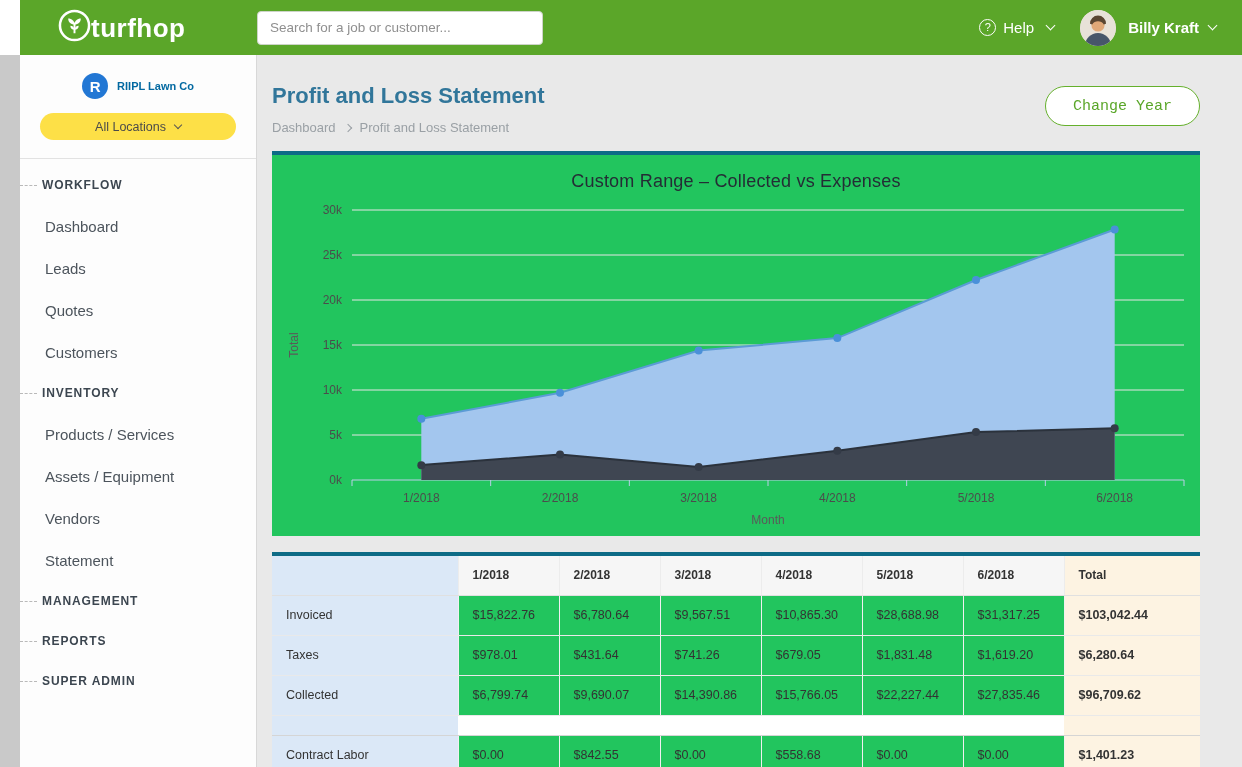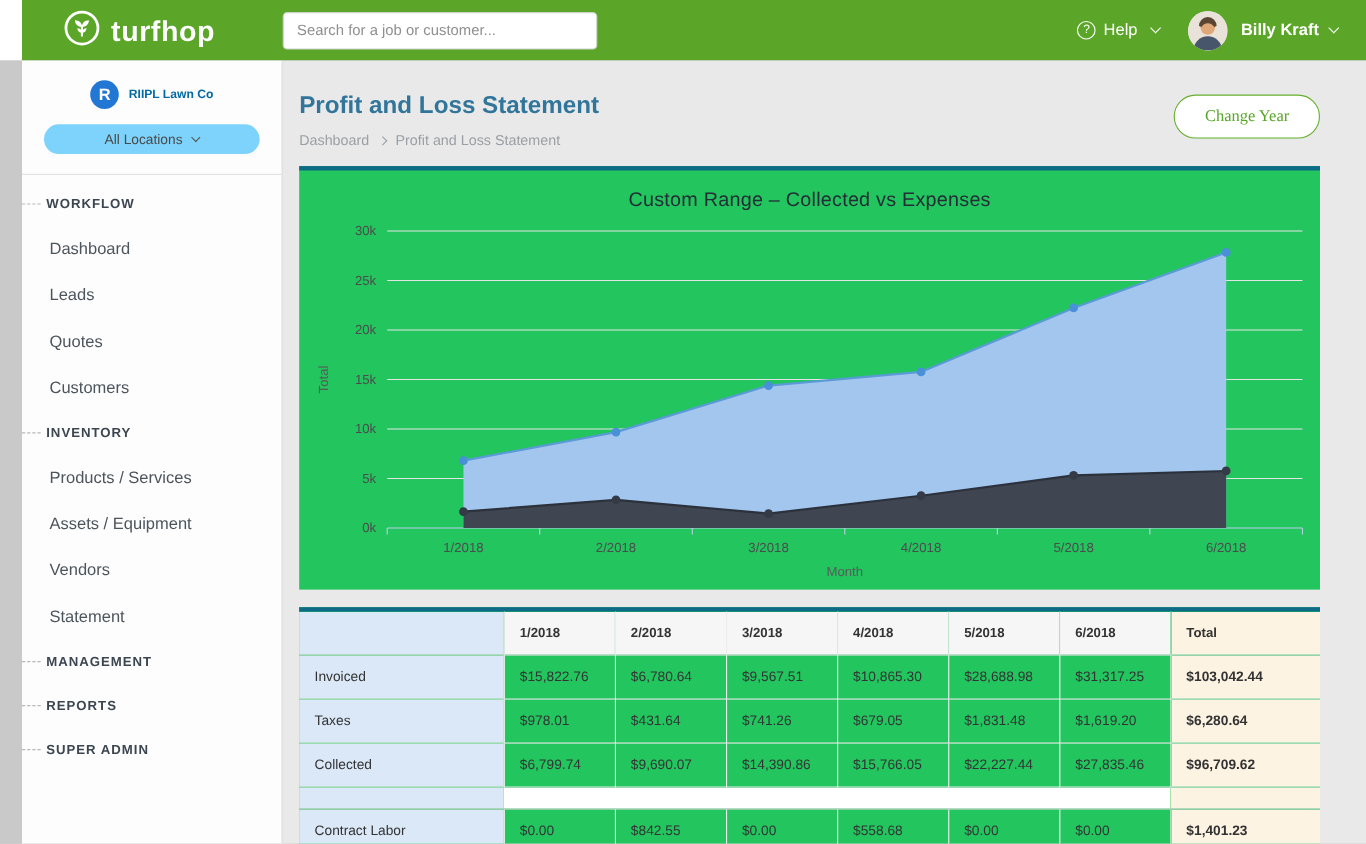--- a/index.html
+++ b/index.html
@@ -8,21 +8,21 @@
 
   
   .gutter{width:20px;flex:none;display:flex;flex-direction:column}
   .gutter-top{height:55px;background:#ffffff}
   .gutter-bottom{flex:1;background:#c9c9c9}
 
   .page{flex:1;display:flex;flex-direction:column;height:767px;min-width:0}
 
   
   .topbar{height:55px;flex:none;background:#5ba629;display:flex;align-items:center;color:#fff}
-  .brand{width:237px;flex:none;display:flex;align-items:center;gap:10px;padding-left:38px}
+  .brand{width:237px;flex:none;display:flex;align-items:center;padding-left:38px}
   .brand-name{font-size:26px;font-weight:bold;letter-spacing:.5px;line-height:1}
   .search-input{width:286px;height:34px;border:1px solid #cdd4c8;border-radius:4px;padding:0 12px;
     font-size:13.5px;color:#444;outline:none;font-family:inherit;background:#fff}
   .search-input::placeholder{color:#8f8f8f}
   .topbar-right{margin-left:auto;display:flex;align-items:center;padding-right:26px}
   .help{display:flex;align-items:center;gap:7px;font-size:15px;cursor:pointer}
   .help-circle{width:17px;height:17px;border:1px solid #fff;border-radius:50%;display:flex;
     align-items:center;justify-content:center;font-size:11px;line-height:1}
   .chev{width:7px;height:7px;border-right:1.6px solid #fff;border-bottom:1.6px solid #fff;
     transform:rotate(45deg);margin-top:-4px;display:inline-block}
@@ -34,42 +34,42 @@
 
   
   .app{flex:1;display:flex;min-height:0}
 
   
   .sidebar{width:237px;flex:none;background:#fdfdfd;border-right:1px solid #d8d8d8;overflow:hidden}
   .company{padding-top:18px;display:flex;align-items:center;justify-content:center;gap:9px}
   .company-badge{width:26px;height:26px;border-radius:50%;background:#2277d4;color:#fff;font-weight:bold;
     font-size:15px;display:flex;align-items:center;justify-content:center;flex:none}
   .company-name{font-size:11px;color:#0369a1;font-weight:bold}
-  .locations{margin:14px auto 0;width:196px;height:27px;border:none;border-radius:14px;background:#7dd3fc;
+  .locations{margin:14px auto 0;width:196px;height:27px;border:none;border-radius:14px;background:#fde047;
     color:#4a4a4a;font-size:12.5px;display:flex;align-items:center;justify-content:center;gap:9px;
     cursor:pointer;font-family:inherit}
   .dark-chev{width:6px;height:6px;border-right:1.4px solid #555;border-bottom:1.4px solid #555;
     transform:rotate(45deg);margin-top:-3px;display:inline-block}
   .sidebar-divider{margin-top:18px;border-top:1px solid #e2e2e2}
   .nav{padding-top:6px}
   .nav-section{position:relative;height:40px;display:flex;align-items:center;padding-left:22px;
     font-size:12px;font-weight:bold;letter-spacing:.9px;color:#3c4650;cursor:pointer}
   .nav-section::before{content:"";position:absolute;left:0;top:50%;width:17px;border-top:1px dashed #b9b9b9}
   .nav-item{height:42px;display:flex;align-items:center;padding-left:25px;font-size:15px;color:#4c545c;cursor:pointer}
 
   
   .content{flex:1;background:#e9e9e9;padding:18px 42px 0 15px;overflow:hidden;min-width:0}
   .page-header{position:relative}
   .page-title{font-size:22px;color:#31769a;font-weight:bold;margin-top:10px}
   .breadcrumb{margin-top:11px;font-size:13px;color:#9aa0a5;display:flex;align-items:center;gap:9px}
   .breadcrumb .crumb-link{cursor:pointer}
   .crumb-sep{width:6px;height:6px;border-right:1.5px solid #989ea3;border-bottom:1.5px solid #989ea3;
     transform:rotate(-45deg);display:inline-block}
   .btn-change-year{position:absolute;right:0;top:3px;height:40px;padding:0 27px;border-radius:20px;
-    border:1px solid #65b02c;background:#fff;color:#5aa629;font-size:15px;cursor:pointer;font-family:Liberation Serif, serif}
+    border:1px solid #65b02c;background:#fff;color:#5aa629;font-size:15px;cursor:pointer;font-family:Liberation Mono, monospace}
 
   .card{background:#22c55e;border-top:4px solid #0d6b86;margin-top:16px}
   .chart-card{padding-bottom:2px}
   .chart-title{text-align:center;font-size:18px;font-weight:normal;color:#242d35;padding-top:16px;letter-spacing:.2px}
   #chart-svg{display:block;margin-top:2px}
   .tick{font-size:12px;fill:#4c4c4c}
   .axis-label{font-size:12px;fill:#5a5a5a}
 
   
   .table-card table{width:100%;border-collapse:collapse;table-layout:fixed;font-size:12.5px;color:#333}

